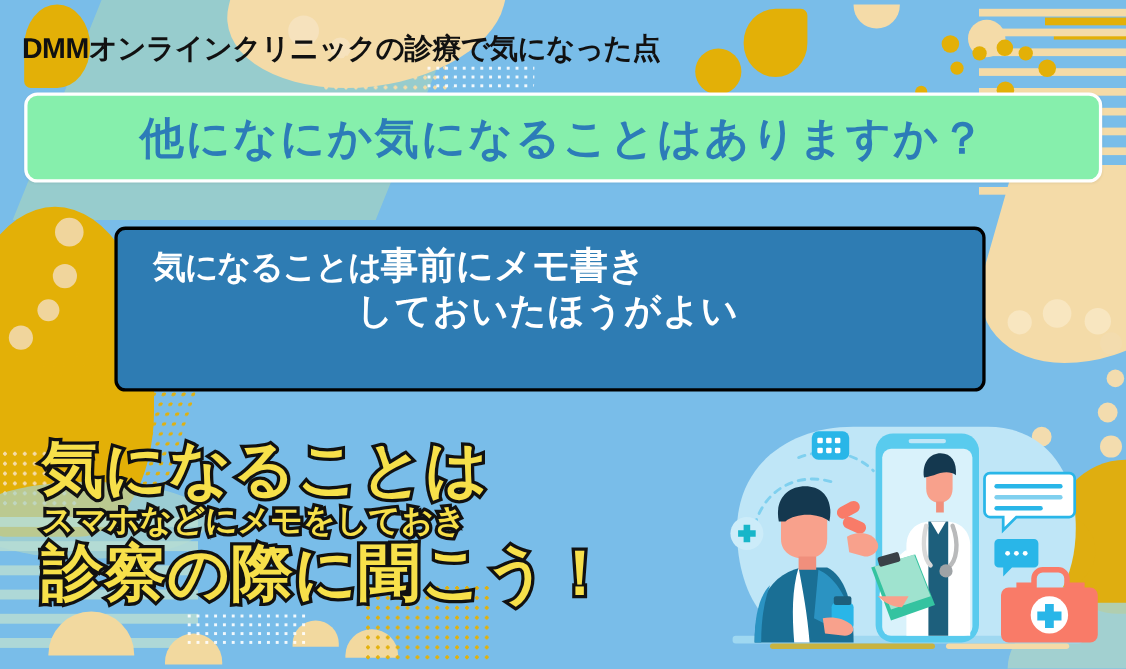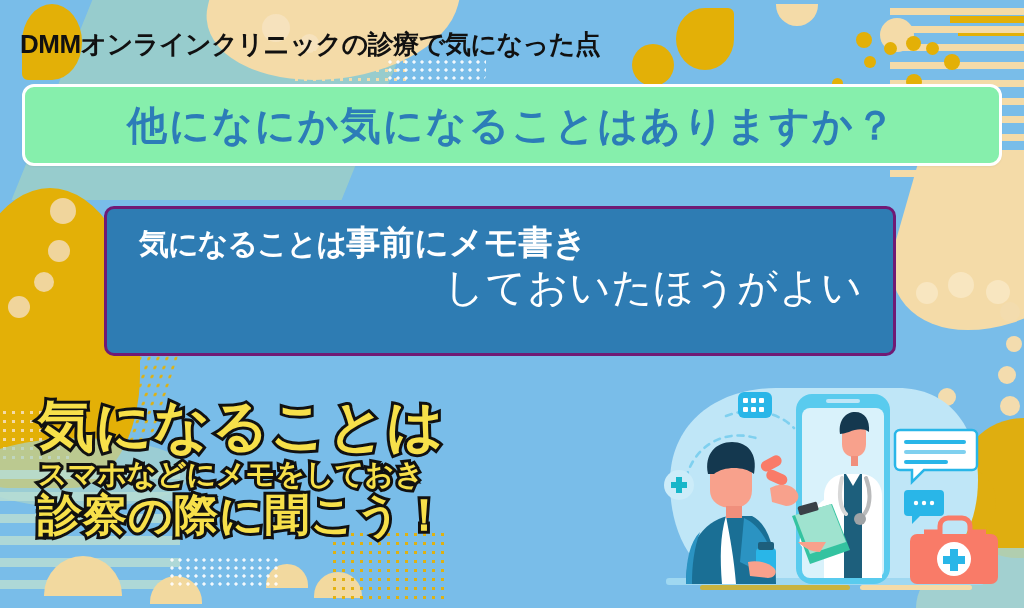--- a/index.html
+++ b/index.html
@@ -116,36 +116,36 @@
     background:#86efac;border:3px solid #ffffff;border-radius:12px;
     box-sizing:border-box;display:flex;align-items:center;justify-content:center;
     z-index:6;box-shadow:0 1px 2px rgba(0,0,0,.05);
   }
   .question-text{
     font-size:40px;font-weight:bold;color:#2c7cb8;letter-spacing:2px;white-space:nowrap;
   }
 
   .answer-box{
     position:absolute;left:104px;top:206px;width:792px;height:150px;
-    background:#2e7cb3;border:3px solid #701a75;border-radius:10px;
+    background:#2e7cb3;border:3px solid #000000;border-radius:10px;
     box-sizing:border-box;z-index:6;padding:14px 26px 0 26px;
   }
   .answer-line{color:#fff;white-space:nowrap;line-height:1.12;}
   .answer-line.l1{font-size:34px;font-weight:bold;letter-spacing:0px;text-align:left;padding-left:6px;}
   .answer-line.l1 .lead{font-size:30px;font-weight:bold;letter-spacing:-1px;}
-  .answer-line.l2{font-size:40px;font-weight:normal;text-align:right;padding-right:4px;margin-top:4px;letter-spacing:1px;}
+  .answer-line.l2{font-size:33px;font-weight:bold;text-align:center;padding-right:4px;margin-top:4px;letter-spacing:1px;}
 
   .cta{position:absolute;left:38px;top:398px;z-index:7;}
   .cta div{
     color:#f7e04a;font-weight:bold;white-space:nowrap;line-height:1.0;
     -webkit-text-stroke:6px #111;paint-order:stroke fill;
   }
   .cta .c1{font-size:56px;letter-spacing:1px;}
   .cta .c2{font-size:29px;letter-spacing:0px;margin-top:6px;}
-  .cta .c3{font-size:44px;letter-spacing:1px;margin-top:4px;}
+  .cta .c3{font-size:56px;letter-spacing:1px;margin-top:4px;}
 
   
   .illus{position:absolute;left:648px;top:382px;width:376px;height:226px;z-index:5;}
 </style>
 </head>
 <body>
 
 <div id="stage">
 
   <div class="bg">

